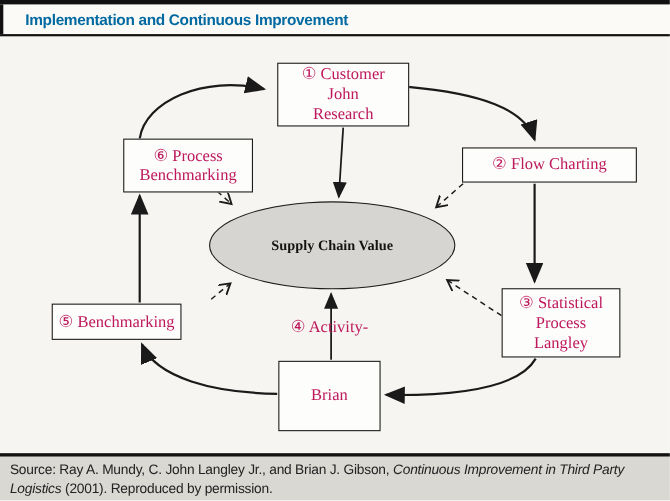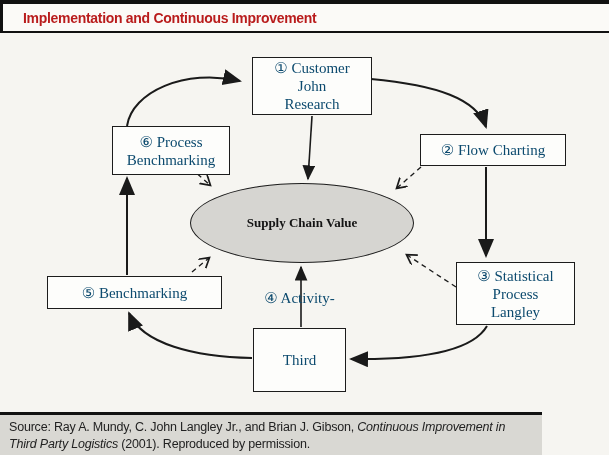--- a/index.html
+++ b/index.html
@@ -21,58 +21,58 @@
   }
   .fig-label{
     width:101px;background:#e8e7e3;
     display:flex;align-items:center;justify-content:center;
     font-weight:bold;font-size:17px;letter-spacing:-0.5px;color:#111;
   }
   .header-divider{width:3px;background:#111;}
   .header-title{
     flex:1;display:flex;align-items:center;
     padding-left:20px;
-    font-weight:bold;font-size:14px;letter-spacing:-0.3px;color:#b91c1c;
+    font-weight:bold;font-size:14px;letter-spacing:-0.3px;color:#0369a1;
   }
   
   .diagram{position:absolute;left:0;top:33px;width:609px;height:379px;}
   .arrows{position:absolute;left:0;top:-33px;width:609px;height:455px;}
   .node{
     position:absolute;
     background:#fdfdfb;
     border:1.6px solid #1c1c1c;
     box-sizing:border-box;
     display:flex;flex-direction:column;justify-content:center;
     text-align:center;
     font-family:"Liberation Serif","DejaVu Serif",serif;
-    font-size:15px;line-height:1.2;color:#0c4a6e;
+    font-size:15px;line-height:1.2;color:#be185d;
     padding:1px 3px;
   }
   .ellipse{
     position:absolute;left:190px;top:150px;width:224px;height:80px;
     background:#d6d5d1;
     border:1.6px solid #1c1c1c;
     border-radius:50%;
     box-sizing:border-box;
     display:flex;align-items:center;justify-content:center;
   }
   .ellipse-label{
     font-family:"Liberation Serif","DejaVu Serif",serif;
     font-weight:bold;font-size:13px;color:#141414;
   }
   
   .n1{left:252px;top:24px;width:120px;height:58px;}
-  .n2{left:420px;top:101px;width:146px;height:32px;}
-  .n3{left:456px;top:229px;width:119px;height:63px;}
+  .n2{left:420px;top:101px;width:159px;height:32px;}
+  .n3{left:456px;top:229px;width:108px;height:63px;}
   .n4{left:253px;top:295px;width:93px;height:64px;gap:44px;}
-  .n5{left:47px;top:243px;width:175px;height:33px;}
+  .n5{left:47px;top:243px;width:118px;height:33px;}
   .n6{left:68px;top:93px;width:118px;height:49px;margin-left:44px;}
   
   .source-band{
-    position:absolute;left:0;top:412px;width:542px;height:43px;
+    position:absolute;left:0;top:412px;width:609px;height:43px;
     background:#d9d8d3;
     border-top:3px solid #111;
     box-sizing:border-box;
     padding:4px 9px 0 9px;
   }
   .source-text{
     margin:0;font-size:12.5px;line-height:1.35;color:#222;
     letter-spacing:-0.2px;
   }
   .source-text .it{font-style:italic;}
@@ -127,21 +127,21 @@
     <div class="node n2">
       <div>② Flow Charting</div>
     </div>
     <div class="node n3">
       <div>③ Statistical</div>
       <div>Process</div>
       <div>Langley</div>
     </div>
     <div class="node n4">
       <div>④ Activity-</div>
-      <div>Third</div>
+      <div>Brian</div>
       <div>Supply</div>
     </div>
     <div class="node n5">
       <div>⑤ Benchmarking</div>
     </div>
     <div class="node n6">
       <div>⑥ Process</div>
       <div>Benchmarking</div>
     </div>
   </div>

